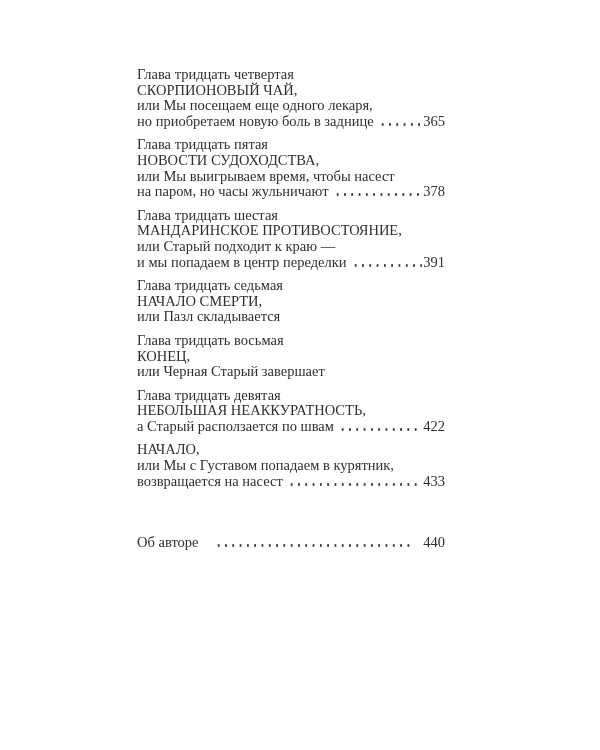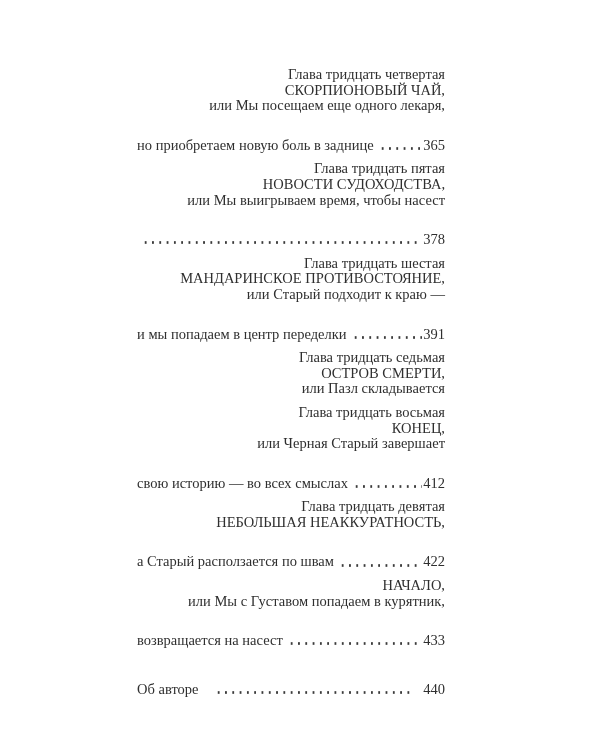--- a/index.html
+++ b/index.html
@@ -22,40 +22,38 @@
     top: 67px;
     width: 308px;
     font-size: 14.5px;
     line-height: 15.6px;
   }
   .entry {
     margin-bottom: 8px;
   }
   .line {
     white-space: nowrap;
-    text-align: right;
   }
   .pline {
     display: flex;
-    margin-top: 24px;
   }
   .leader {
     flex: 1;
     margin-left: 3px;
     margin-right: 1px;
     background-image: radial-gradient(circle, #3a3a3a 1.05px, rgba(0,0,0,0) 1.35px);
     background-repeat: repeat-x;
     background-position: left 2px bottom 3.5px;
     background-size: 7.3px 3px;
   }
   .pagenum {
     flex: 0 0 auto;
   }
   .footer-line {
-    margin-top: 33px;
+    margin-top: 46px;
     gap: 12px;
   }
 </style>
 </head>
 <body>
 
 <div class="page">
   <div class="toc">
 
     <div class="entry">
@@ -67,51 +65,47 @@
         <span class="leader"></span>
         <span class="pagenum">365</span>
       </div>
     </div>
 
     <div class="entry">
       <div class="line">Глава тридцать пятая</div>
       <div class="line">НОВОСТИ СУДОХОДСТВА,</div>
       <div class="line">или Мы выигрываем время, чтобы насест</div>
       <div class="line pline">
+        <span>на паром, но часы жульничают</span>
         <span class="leader"></span>
         <span class="pagenum">378</span>
       </div>
     </div>
 
     <div class="entry">
       <div class="line">Глава тридцать шестая</div>
       <div class="line">МАНДАРИНСКОЕ ПРОТИВОСТОЯНИЕ,</div>
       <div class="line">или Старый подходит к краю —</div>
       <div class="line pline">
         <span>и мы попадаем в центр переделки</span>
         <span class="leader"></span>
         <span class="pagenum">391</span>
       </div>
     </div>
 
     <div class="entry">
       <div class="line">Глава тридцать седьмая</div>
-      <div class="line">ОСТРОВ СМЕРТИ,</div>
+      <div class="line">НАЧАЛО СМЕРТИ,</div>
       <div class="line">или Пазл складывается</div>
     </div>
 
     <div class="entry">
       <div class="line">Глава тридцать восьмая</div>
       <div class="line">КОНЕЦ,</div>
       <div class="line">или Черная Старый завершает</div>
-      <div class="line pline">
-        <span>свою историю — во всех смыслах</span>
-        <span class="leader"></span>
-        <span class="pagenum">412</span>
-      </div>
     </div>
 
     <div class="entry">
       <div class="line">Глава тридцать девятая</div>
       <div class="line">НЕБОЛЬШАЯ НЕАККУРАТНОСТЬ,</div>
       <div class="line pline">
         <span>а Старый расползается по швам</span>
         <span class="leader"></span>
         <span class="pagenum">422</span>
       </div>

